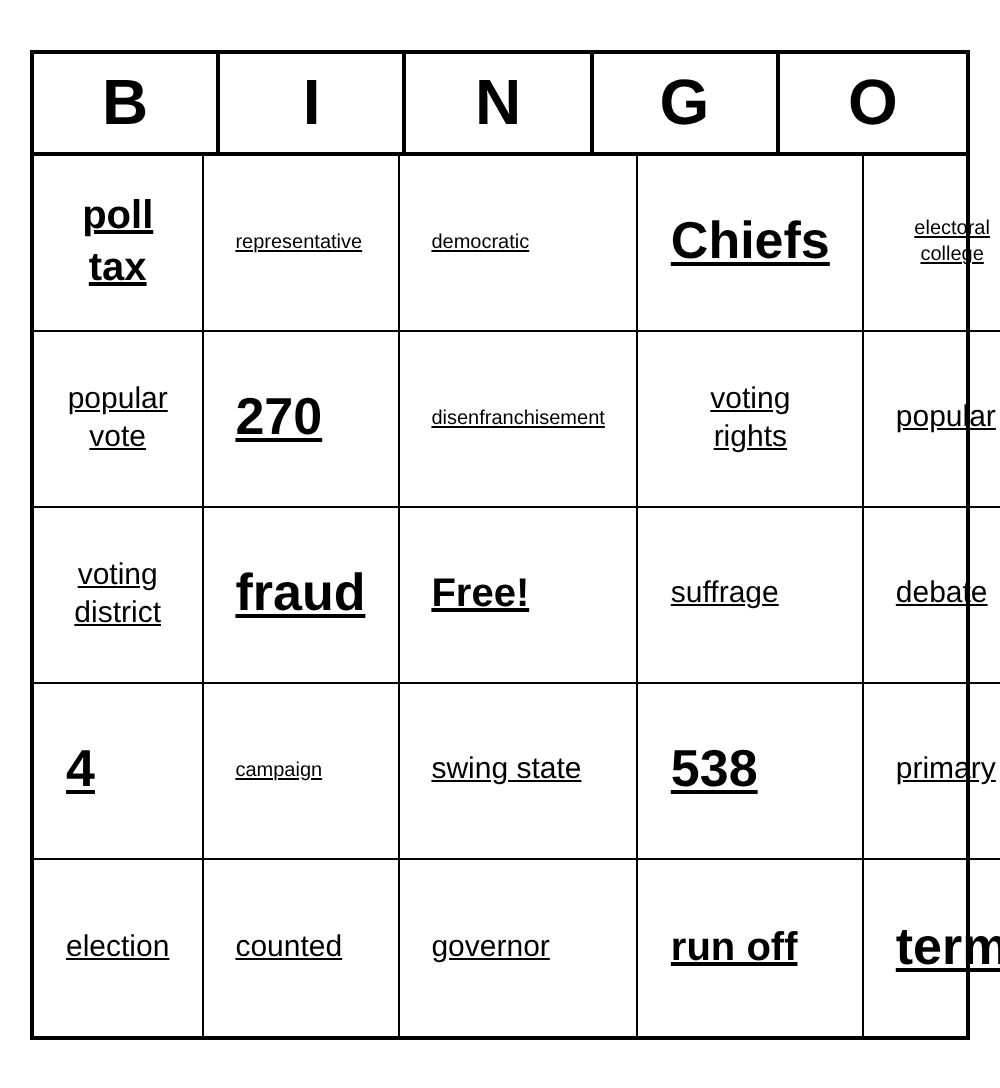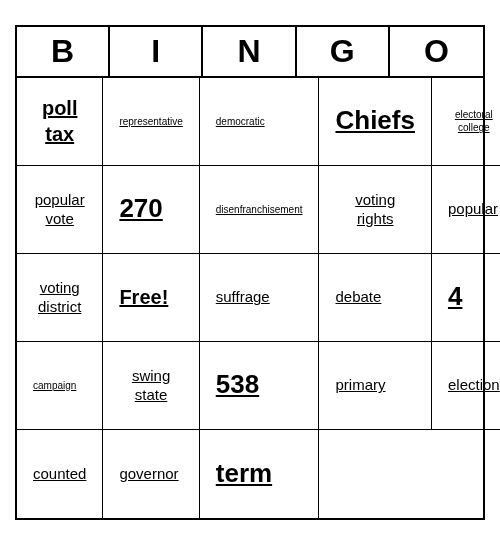--- a/index.html
+++ b/index.html
@@ -134,20 +134,23 @@
       <div class="bingo-cell">
         <span class="cell-text medium">voting rights</span>
       </div>
       <div class="bingo-cell">
         <span class="cell-text medium">popular</span>
       </div>
       <div class="bingo-cell">
         <span class="cell-text medium">voting district</span>
       </div>
       <div class="bingo-cell">
+        <span class="cell-text xlarge">fraud</span>
+      </div>
+      <div class="bingo-cell">
         <span class="cell-text free">Free!</span>
       </div>
       <div class="bingo-cell">
         <span class="cell-text medium">suffrage</span>
       </div>
       <div class="bingo-cell">
         <span class="cell-text medium">debate</span>
       </div>
       <div class="bingo-cell">
         <span class="cell-text xlarge">4</span>
@@ -167,16 +170,19 @@
       <div class="bingo-cell">
         <span class="cell-text medium">election</span>
       </div>
       <div class="bingo-cell">
         <span class="cell-text medium">counted</span>
       </div>
       <div class="bingo-cell">
         <span class="cell-text medium">governor</span>
       </div>
       <div class="bingo-cell">
+        <span class="cell-text large">run off</span>
+      </div>
+      <div class="bingo-cell">
         <span class="cell-text xlarge">term</span>
       </div>
     </div>
 </div>
 
 </body></html>

